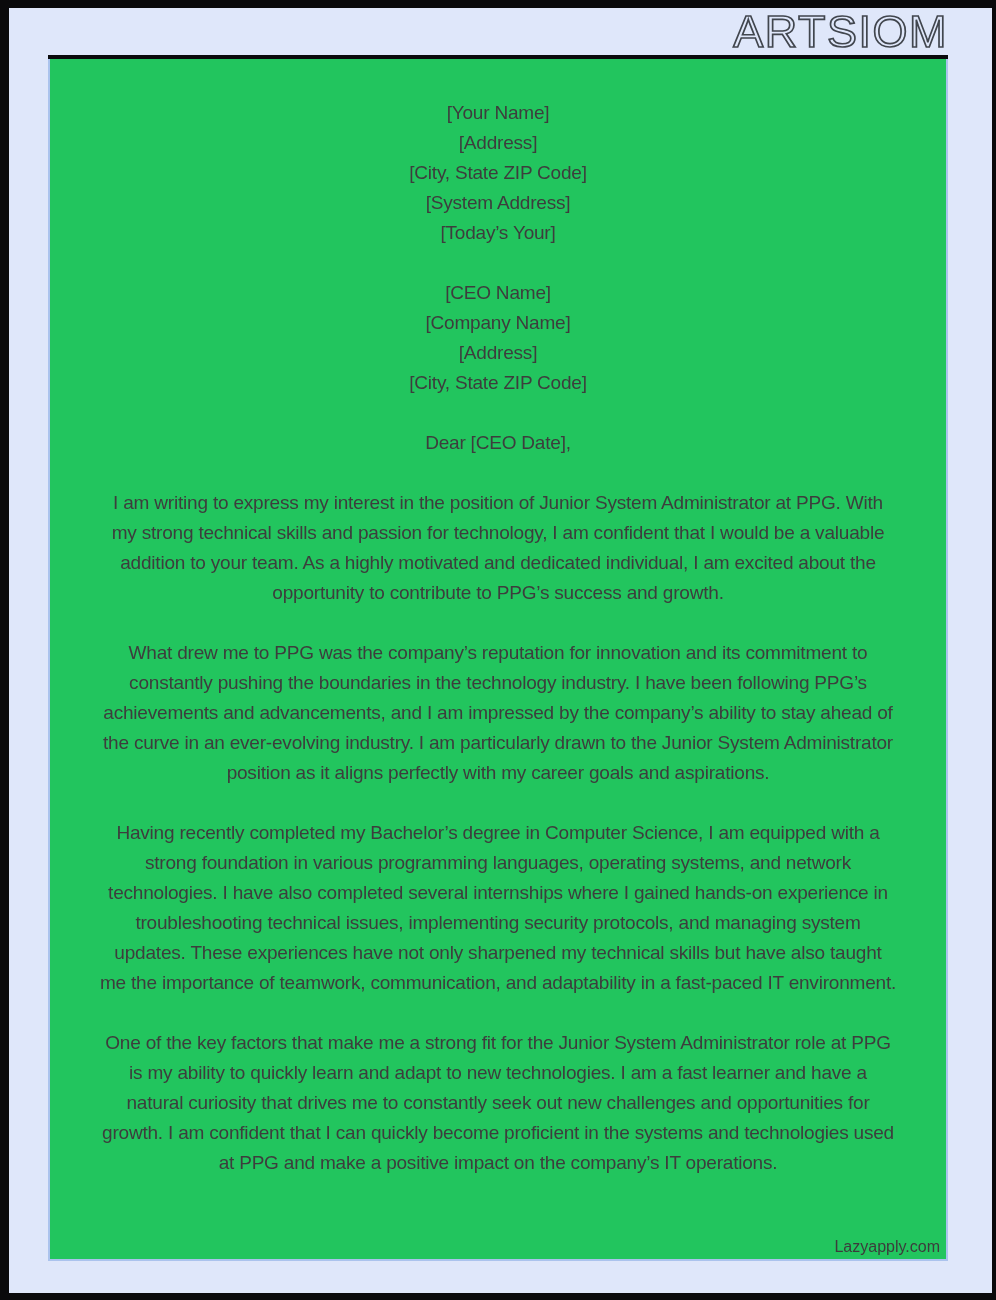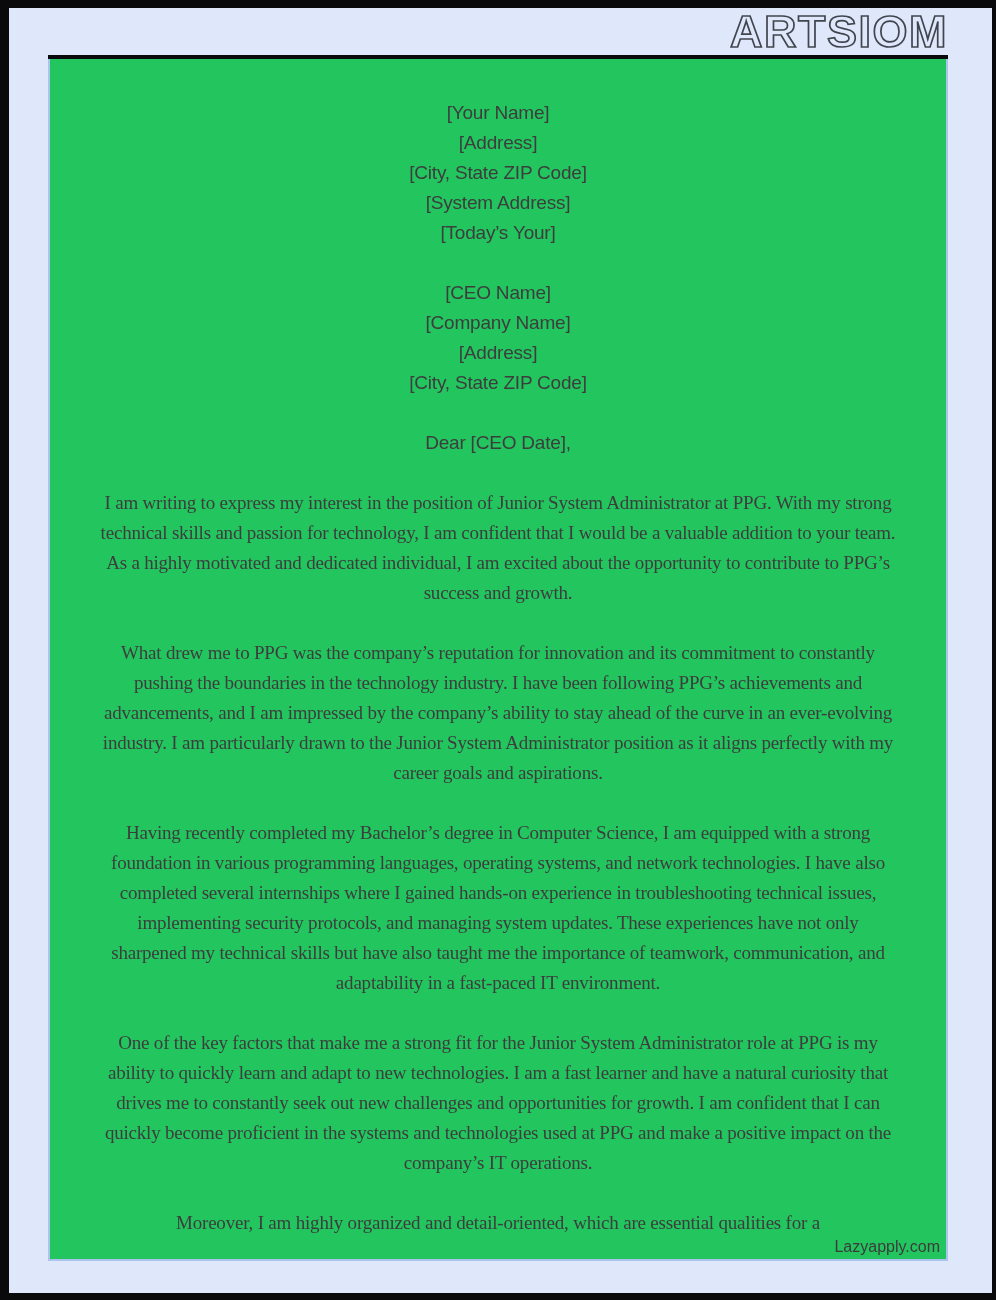--- a/index.html
+++ b/index.html
@@ -24,21 +24,21 @@
     box-sizing: border-box;
     z-index: 20;
     pointer-events: none;
   }
   .logo {
     position: absolute;
     top: 8px;
     right: 48px;
     font-size: 45px;
     line-height: 47px;
-    font-weight: 700;
+    font-weight: 400;
     letter-spacing: 1.5px;
     color: transparent;
     -webkit-text-stroke: 1.7px #41464e;
     z-index: 3;
     white-space: nowrap;
   }
   .page-topbar {
     position: absolute;
     left: 48px;
     top: 55px;
@@ -69,21 +69,20 @@
   }
   .block {
     margin: 0 0 30px 0;
   }
   .line {
     height: 30px;
     white-space: nowrap;
   }
   .para {
     margin: 16px 0 30px 0;
-    font-family: Liberation Serif, serif;
   }
   .watermark {
     position: absolute;
     right: 6px;
     bottom: 3px;
     font-size: 16px;
     line-height: 18px;
     color: #3c3c3c;
     letter-spacing: 0;
     z-index: 5;
@@ -115,20 +114,19 @@
     </div>
 
     <div class="block">
       <div class="line">Dear [CEO Date],</div>
     </div>
 
     <p class="para">I am writing to express my interest in the position of Junior System Administrator at PPG. With my strong technical skills and passion for technology, I am confident that I would be a valuable addition to your team. As a highly motivated and dedicated individual, I am excited about the opportunity to contribute to PPG’s success and growth.</p>
     <p class="para">What drew me to PPG was the company’s reputation for innovation and its commitment to constantly pushing the boundaries in the technology industry. I have been following PPG’s achievements and advancements, and I am impressed by the company’s ability to stay ahead of the curve in an ever-evolving industry. I am particularly drawn to the Junior System Administrator position as it aligns perfectly with my career goals and aspirations.</p>
     <p class="para">Having recently completed my Bachelor’s degree in Computer Science, I am equipped with a strong foundation in various programming languages, operating systems, and network technologies. I have also completed several internships where I gained hands-on experience in troubleshooting technical issues, implementing security protocols, and managing system updates. These experiences have not only sharpened my technical skills but have also taught me the importance of teamwork, communication, and adaptability in a fast-paced IT environment.</p>
     <p class="para">One of the key factors that make me a strong fit for the Junior System Administrator role at PPG is my ability to quickly learn and adapt to new technologies. I am a fast learner and have a natural curiosity that drives me to constantly seek out new challenges and opportunities for growth. I am confident that I can quickly become proficient in the systems and technologies used at PPG and make a positive impact on the company’s IT operations.</p>
-    <p class="para">Moreover, I am highly organized and detail-oriented, which are essential qualities for a</p>
 
   </div>
 
   <div class="watermark">Lazyapply.com</div>
 </div>
 
 <div class="frame"></div>
 
 </body></html>

